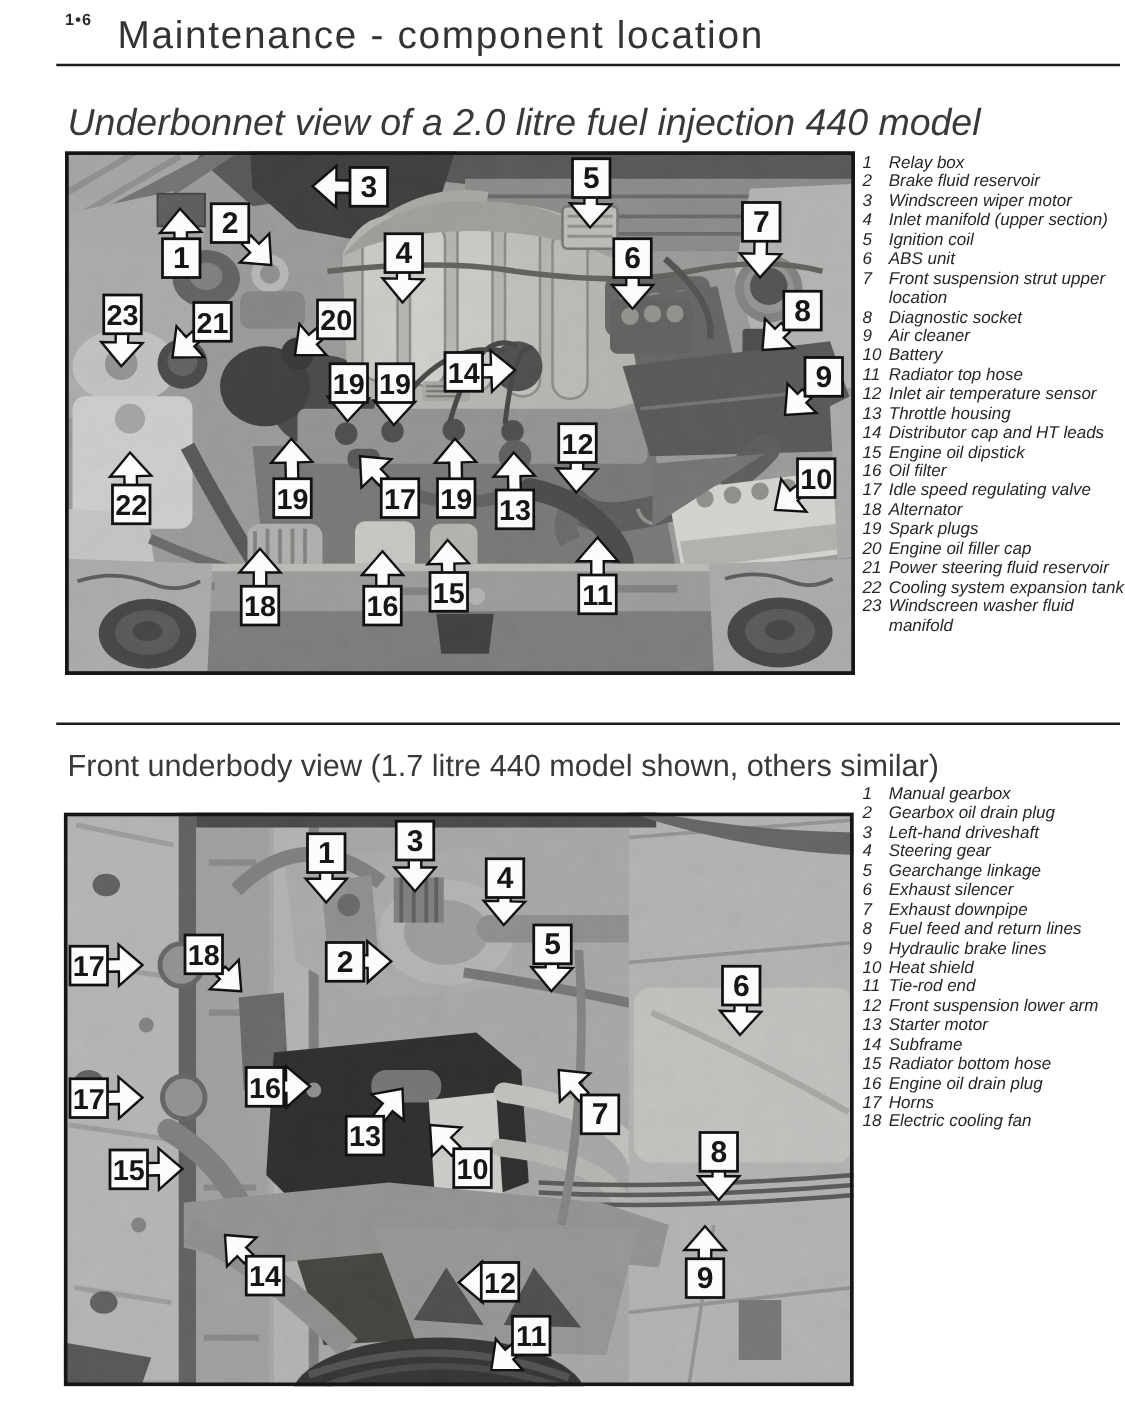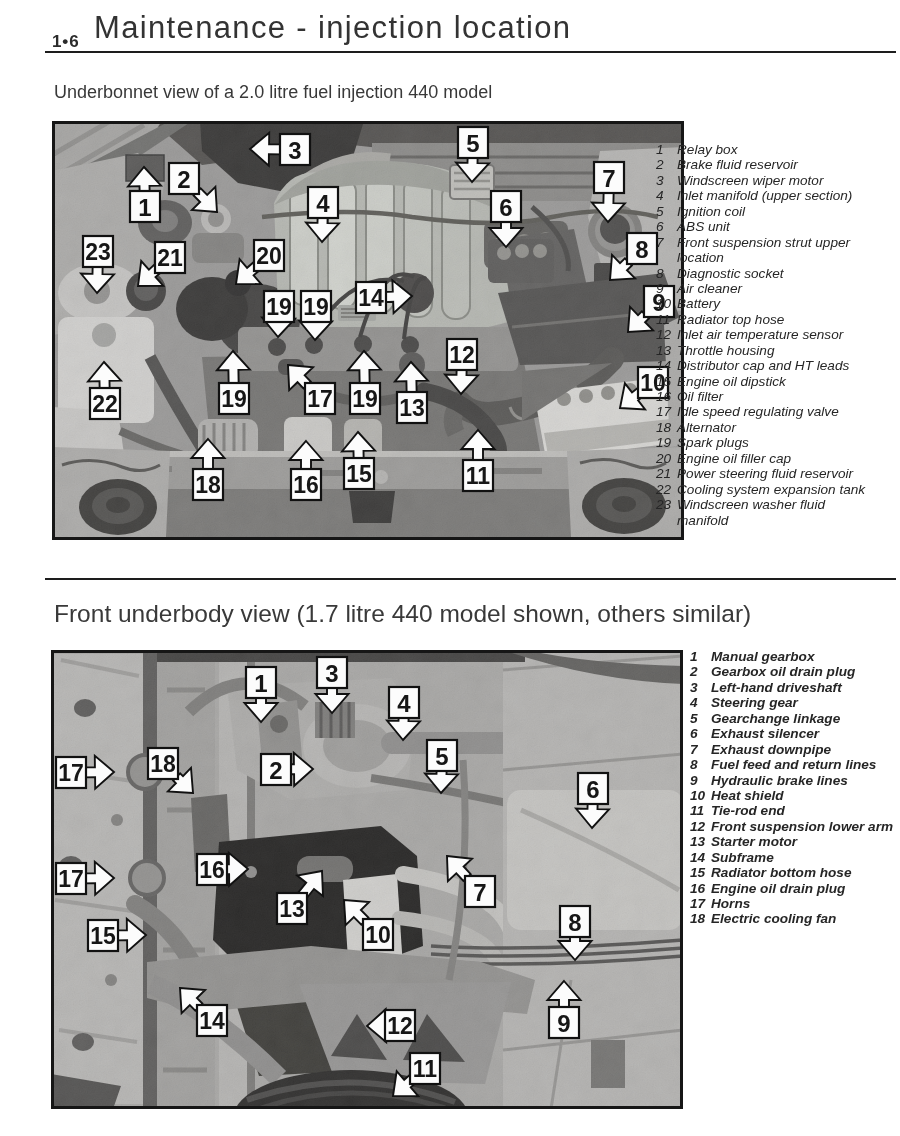--- a/index.html
+++ b/index.html
@@ -4,27 +4,27 @@
 html,body{margin:0;padding:0;background:#ffffff;}
 body{width:900px;height:1136px;position:relative;font-family:"Liberation Sans",sans-serif;overflow:hidden;}
 .abs{position:absolute;}
 .leg{position:absolute;font-style:italic;color:#262626;font-size:13.6px;}
 .li{height:15.45px;line-height:15.45px;white-space:nowrap;}
 .ln{display:inline-block;width:21px;}
 .ind{padding-left:21px;}
 </style></head>
 <body>
 
-<div class="abs" style="left:52px;top:32px;font-size:17px;letter-spacing:0.9px;color:#2b2b2b;font-weight:bold;">1•6</div>
-
-<div class="abs" style="left:94px;top:10px;font-size:31px;letter-spacing:1.35px;color:#333;">Maintenance - injection location</div>
+<div class="abs" style="left:52px;top:8px;font-size:13px;letter-spacing:0.9px;color:#2b2b2b;font-weight:bold;">1•6</div>
+
+<div class="abs" style="left:94px;top:10px;font-size:31px;letter-spacing:1.35px;color:#333;">Maintenance - component location</div>
 
 <div class="abs" style="left:45px;top:51px;width:851px;height:2.4px;background:#1d1d1d;"></div>
 
-<div class="abs" style="left:54px;top:82px;font-size:18px;color:#393939;">Underbonnet view of a 2.0 litre fuel injection 440 model</div>
+<div class="abs" style="left:54px;top:82px;font-size:30px;color:#393939;font-style:italic;">Underbonnet view of a 2.0 litre fuel injection 440 model</div>
 
 <svg class="abs" style="left:52px;top:121px;" width="632" height="419" viewBox="0 0 632 419">
 <defs>
       <filter id="gn" x="0" y="0" width="100%" height="100%">
         <feTurbulence type="fractalNoise" baseFrequency="0.85" numOctaves="2"></feTurbulence>
         <feColorMatrix type="matrix" values="0.33 0.33 0.33 0 0 0.33 0.33 0.33 0 0 0.33 0.33 0.33 0 0 0 0 0 0 0.5"></feColorMatrix>
       </filter>
       <filter id="gb" x="0" y="0" width="100%" height="100%">
         <feTurbulence type="fractalNoise" baseFrequency="0.055" numOctaves="3"></feTurbulence>
         <feColorMatrix type="matrix" values="0.33 0.33 0.33 0 0 0.33 0.33 0.33 0 0 0.33 0.33 0.33 0 0 0 0 0 0 0.5"></feColorMatrix>
@@ -347,21 +347,21 @@
 
 <g>
       <polygon points="45.0,172.0 29.0,152.6 40.5,152.9 40.7,142.9 50.7,143.1 50.5,153.1 62.0,153.4" fill="#fcfcfc" stroke="#111" stroke-width="1.9"></polygon>
       <rect x="31" y="115" width="30" height="31" fill="#fcfcfc" stroke="#111" stroke-width="2.2"></rect>
       <text x="46.0" y="131.0" font-family="Liberation Sans, sans-serif" font-size="23" font-weight="bold" fill="#161616" text-anchor="middle" dominant-baseline="central">23</text>
     </g>
 
 <rect x="1.5" y="1.5" width="629" height="416" fill="none" stroke="#161616" stroke-width="3"></rect>
 </svg>
 
-<div class="leg" style="left:656px;top:122px;width:208px;margin-top:20px;">
+<div class="leg" style="left:690px;top:122px;width:208px;">
 <div class="li"><span class="ln">1</span>Relay box</div>
 <div class="li"><span class="ln">2</span>Brake fluid reservoir</div>
 <div class="li"><span class="ln">3</span>Windscreen wiper motor</div>
 <div class="li"><span class="ln">4</span>Inlet manifold (upper section)</div>
 <div class="li"><span class="ln">5</span>Ignition coil</div>
 <div class="li"><span class="ln">6</span>ABS unit</div>
 <div class="li"><span class="ln">7</span>Front suspension strut upper</div>
 <div class="li ind">location</div>
 <div class="li"><span class="ln">8</span>Diagnostic socket</div>
 <div class="li"><span class="ln">9</span>Air cleaner</div>
@@ -585,21 +585,21 @@
 
 <g>
       <polygon points="142.0,143.0 116.9,141.4 124.9,133.2 122.1,130.5 129.1,123.3 132.0,126.1 140.0,117.9" fill="#fcfcfc" stroke="#111" stroke-width="1.9"></polygon>
       <rect x="97" y="98" width="30" height="31" fill="#fcfcfc" stroke="#111" stroke-width="2.2"></rect>
       <text x="112.0" y="114.0" font-family="Liberation Sans, sans-serif" font-size="23" font-weight="bold" fill="#161616" text-anchor="middle" dominant-baseline="central">18</text>
     </g>
 
 <rect x="1.5" y="1.5" width="629" height="456" fill="none" stroke="#161616" stroke-width="3"></rect>
 </svg>
 
-<div class="leg" style="left:690px;top:649px;width:208px;font-weight:bold;">
+<div class="leg" style="left:690px;top:627px;width:208px;">
 <div class="li"><span class="ln">1</span>Manual gearbox</div>
 <div class="li"><span class="ln">2</span>Gearbox oil drain plug</div>
 <div class="li"><span class="ln">3</span>Left-hand driveshaft</div>
 <div class="li"><span class="ln">4</span>Steering gear</div>
 <div class="li"><span class="ln">5</span>Gearchange linkage</div>
 <div class="li"><span class="ln">6</span>Exhaust silencer</div>
 <div class="li"><span class="ln">7</span>Exhaust downpipe</div>
 <div class="li"><span class="ln">8</span>Fuel feed and return lines</div>
 <div class="li"><span class="ln">9</span>Hydraulic brake lines</div>
 <div class="li"><span class="ln">10</span>Heat shield</div>

